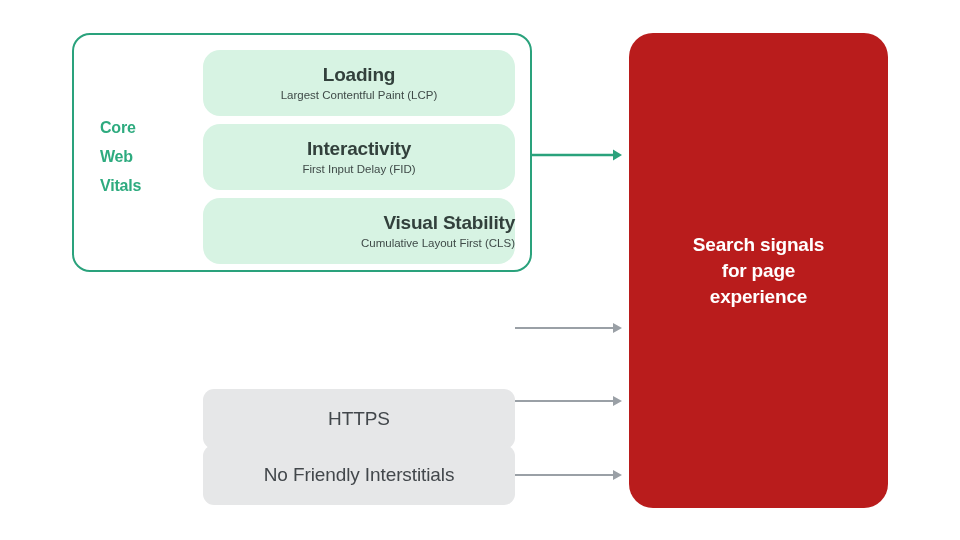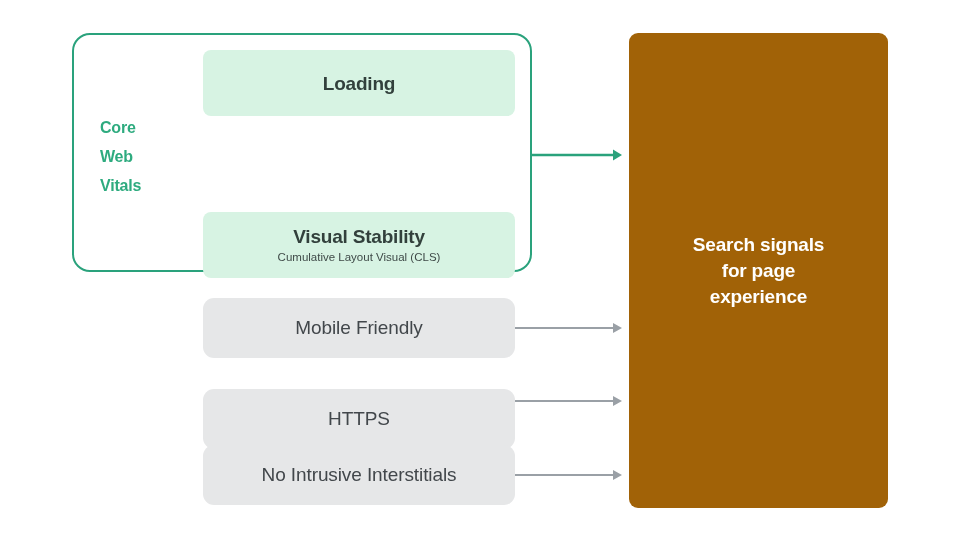--- a/index.html
+++ b/index.html
@@ -42,21 +42,21 @@
     letter-spacing: -0.2px;
   }
 
   
   .vital-card {
     position: absolute;
     left: 203px;
     width: 312px;
     height: 66px;
     background: #d7f3e3;
-    border-radius: 8px;
+    border-radius: 17px;
     display: flex;
     flex-direction: column;
     align-items: center;
     justify-content: center;
     box-sizing: border-box;
   }
   .vital-card .title {
     font-size: 19px;
     font-weight: bold;
     color: #32403c;
@@ -65,21 +65,21 @@
   }
   .vital-card .subtitle {
     font-size: 11.5px;
     font-weight: normal;
     color: #3f4a48;
     line-height: 16px;
     margin-top: 1px;
   }
   #vital-0 { top: 50px; }
   #vital-1 { top: 124px; }
-  #vital-2 { top: 212px; }
+  #vital-2 { top: 198px; align-items: flex-end; }
 
   
   .signal-card {
     position: absolute;
     left: 203px;
     width: 312px;
     height: 60px;
     background: #e6e7e8;
     border-radius: 11px;
     display: flex;
@@ -111,22 +111,22 @@
   #arrow-gray-1 { left: 515px; top: 393px; width: 108px; }
   #arrow-gray-2 { left: 515px; top: 467px; width: 108px; }
 
   
   .blue-panel {
     position: absolute;
     left: 629px;
     top: 33px;
     width: 259px;
     height: 475px;
-    background: #a16207;
-    border-radius: 9px;
+    background: #b91c1c;
+    border-radius: 24px;
     display: flex;
     align-items: center;
     justify-content: center;
     box-sizing: border-box;
   }
   .blue-panel .panel-text {
     font-size: 19px;
     font-weight: bold;
     color: #ffffff;
     text-align: center;
@@ -141,38 +141,40 @@
 <div id="canvas">
 
   <div class="cwv-container"></div>
 
   <div class="cwv-label" style="white-space: pre-line;">Core
 Web
 Vitals</div>
 
   <div class="vital-card" id="vital-0">
     <span class="title">Loading</span>
-  </div>
-
+    <span class="subtitle">Largest Contentful Paint (LCP)</span>
+  </div>
+
+  <div class="vital-card" id="vital-1">
+    <span class="title">Interactivity</span>
+    <span class="subtitle">First Input Delay (FID)</span>
+  </div>
 
   <div class="vital-card" id="vital-2">
     <span class="title">Visual Stability</span>
-    <span class="subtitle">Cumulative Layout Visual (CLS)</span>
-  </div>
-
-  <div class="signal-card" id="signal-0">
-    <span class="label">Mobile Friendly</span>
-  </div>
+    <span class="subtitle">Cumulative Layout First (CLS)</span>
+  </div>
+
 
   <div class="signal-card" id="signal-1">
     <span class="label">HTTPS</span>
   </div>
 
   <div class="signal-card" id="signal-2">
-    <span class="label">No Intrusive Interstitials</span>
+    <span class="label">No Friendly Interstitials</span>
   </div>
 
   <svg class="arrow" id="arrow-green" viewBox="0 0 92 16">
     <line x1="0" y1="8" x2="83" y2="8" stroke="#2aa27c" stroke-width="2.4"></line>
     <polygon points="82,2.5 91,8 82,13.5" fill="#2aa27c"></polygon>
   </svg>
 
   <svg class="arrow" id="arrow-gray-0" viewBox="0 0 108 16">
     <line x1="0" y1="8" x2="99" y2="8" stroke="#9aa0a6" stroke-width="2"></line>
     <polygon points="98,3 107,8 98,13" fill="#9aa0a6"></polygon>

